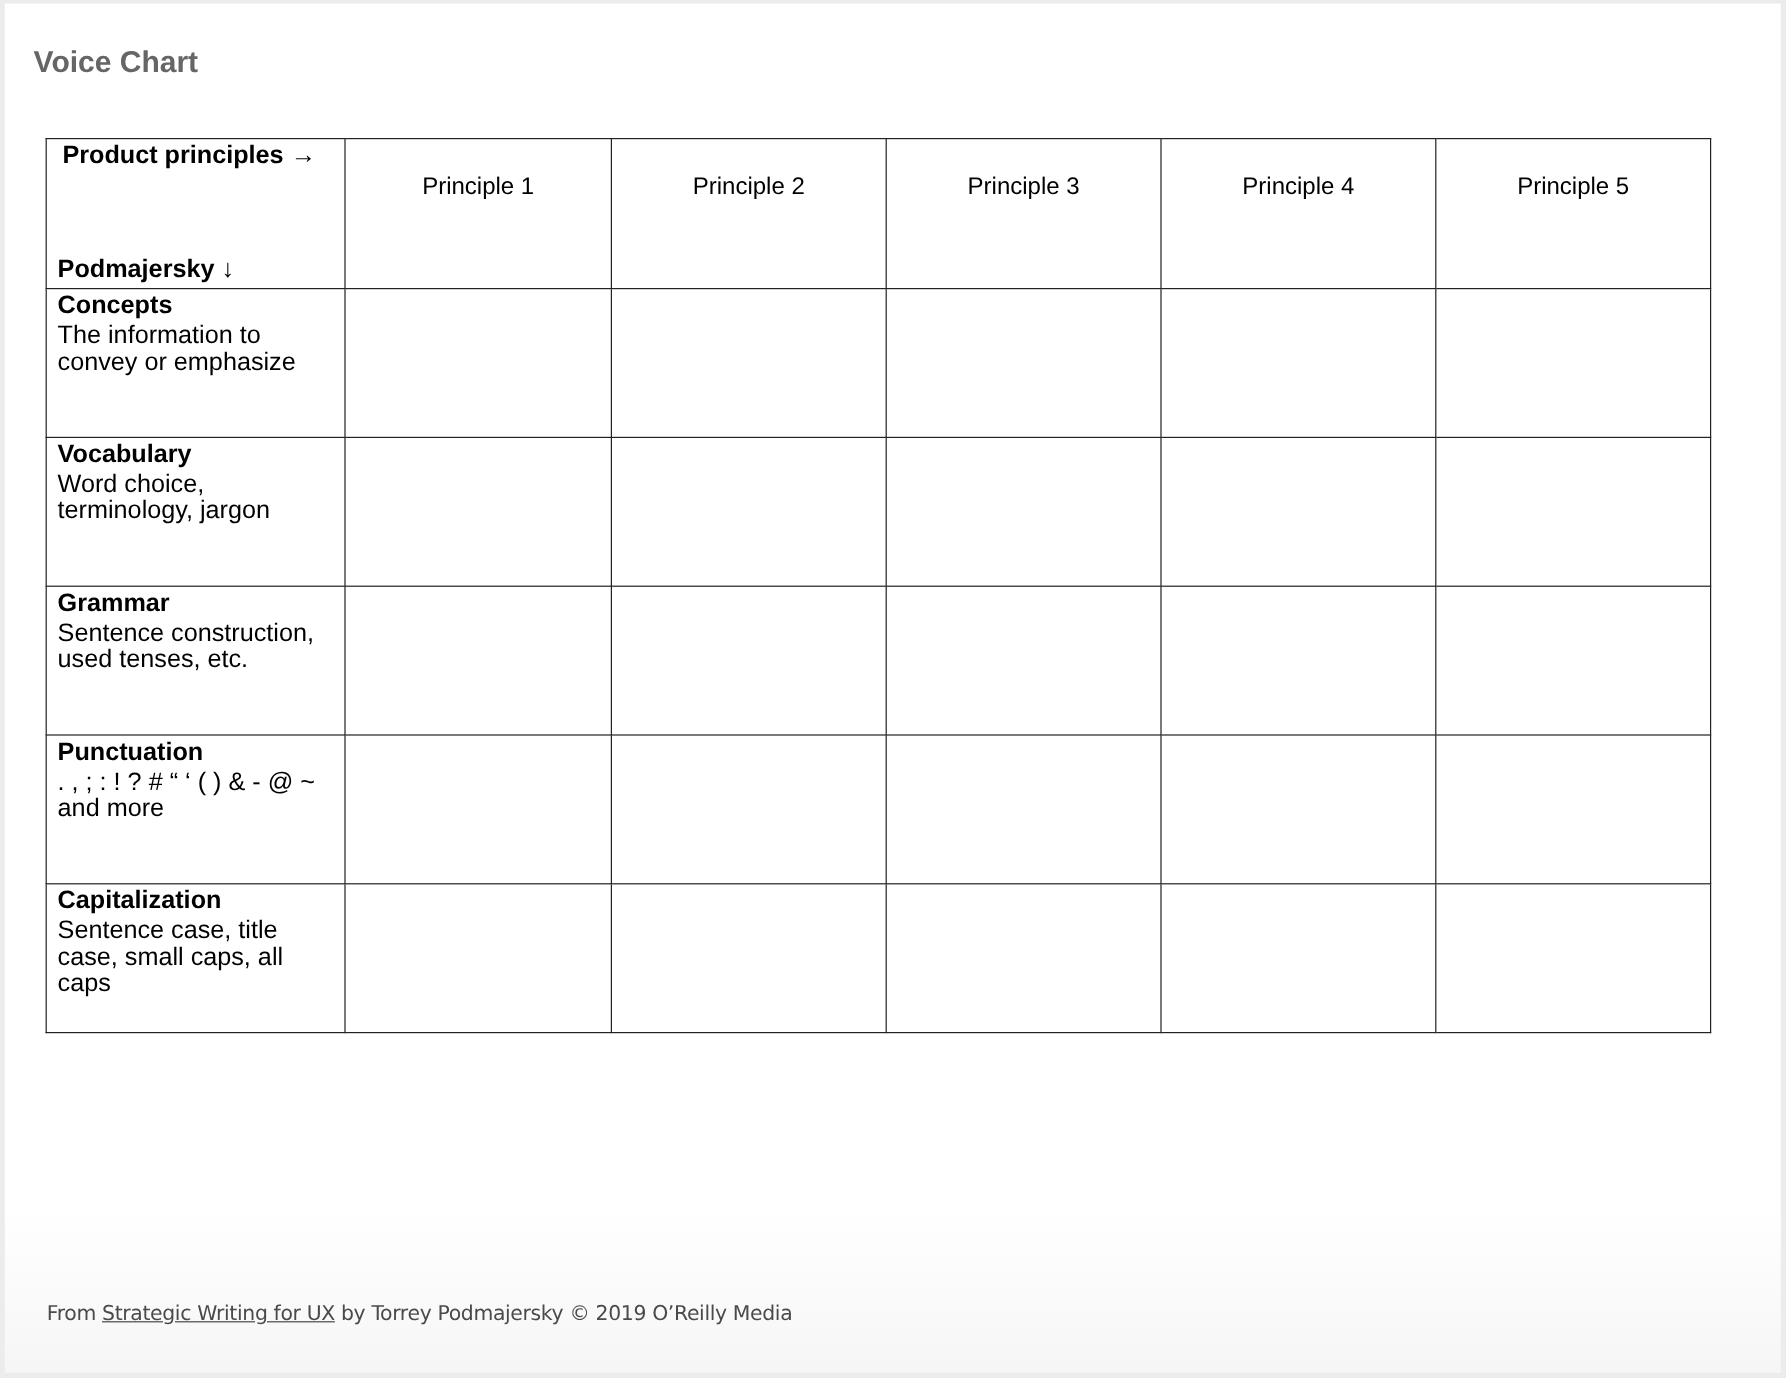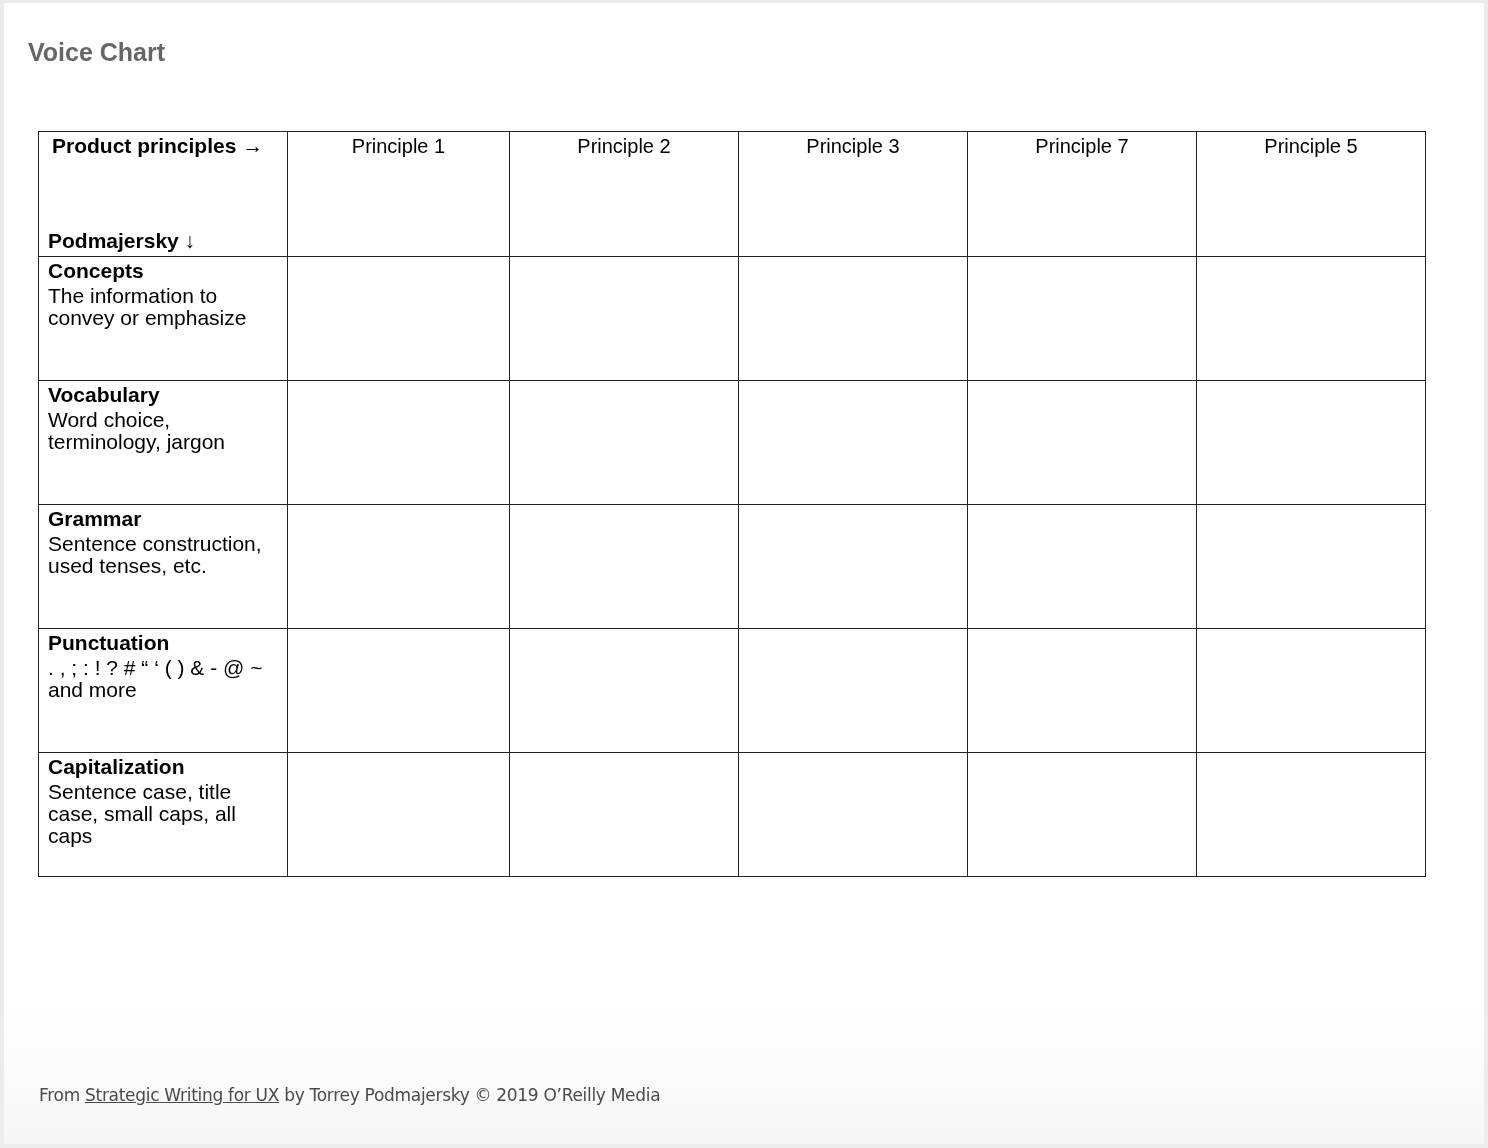--- a/index.html
+++ b/index.html
@@ -25,21 +25,21 @@
       top: 35px;
       font-family: "Liberation Sans", sans-serif;
       font-weight: bold;
       font-size: 25px;
       color: #666666;
       margin: 0;
     }
     table.voice {
       position: absolute;
       left: 34px;
-      top: 128px;
+      top: 112px;
       border-collapse: collapse;
       font-family: "Liberation Sans", sans-serif;
       color: #000;
       table-layout: fixed;
       padding-left: 30px;
     }
     table.voice td, table.voice th {
       border: 1.5px solid #222;
       padding: 0;
       vertical-align: top;
@@ -72,20 +72,21 @@
       font-size: 21px;
       line-height: 26px;
     }
     .principle-label {
       display: block;
       text-align: center;
       font-size: 20px;
       font-weight: normal;
       line-height: 26px;
       padding-top: 1px;
+      margin-top: 26px;
     }
     .attr-cell {
       padding: 0 4px 0 9px !important;
       margin-top: 16px;
     }
     .attr-name {
       display: block;
       font-weight: bold;
       font-size: 21px;
       line-height: 29px;
@@ -140,21 +141,21 @@
       <th>
             <span class="principle-label">Principle 1</span>
           </th>
       <th>
             <span class="principle-label">Principle 2</span>
           </th>
       <th>
             <span class="principle-label">Principle 3</span>
           </th>
       <th>
-            <span class="principle-label">Principle 7</span>
+            <span class="principle-label">Principle 4</span>
           </th>
       <th>
             <span class="principle-label">Principle 5</span>
           </th>
     </tr>
 
     <tr class="attr-row">
       <td class="attr-cell">
         <span class="attr-name">Concepts</span>
         <span class="attr-desc">The information to convey or emphasize</span>

